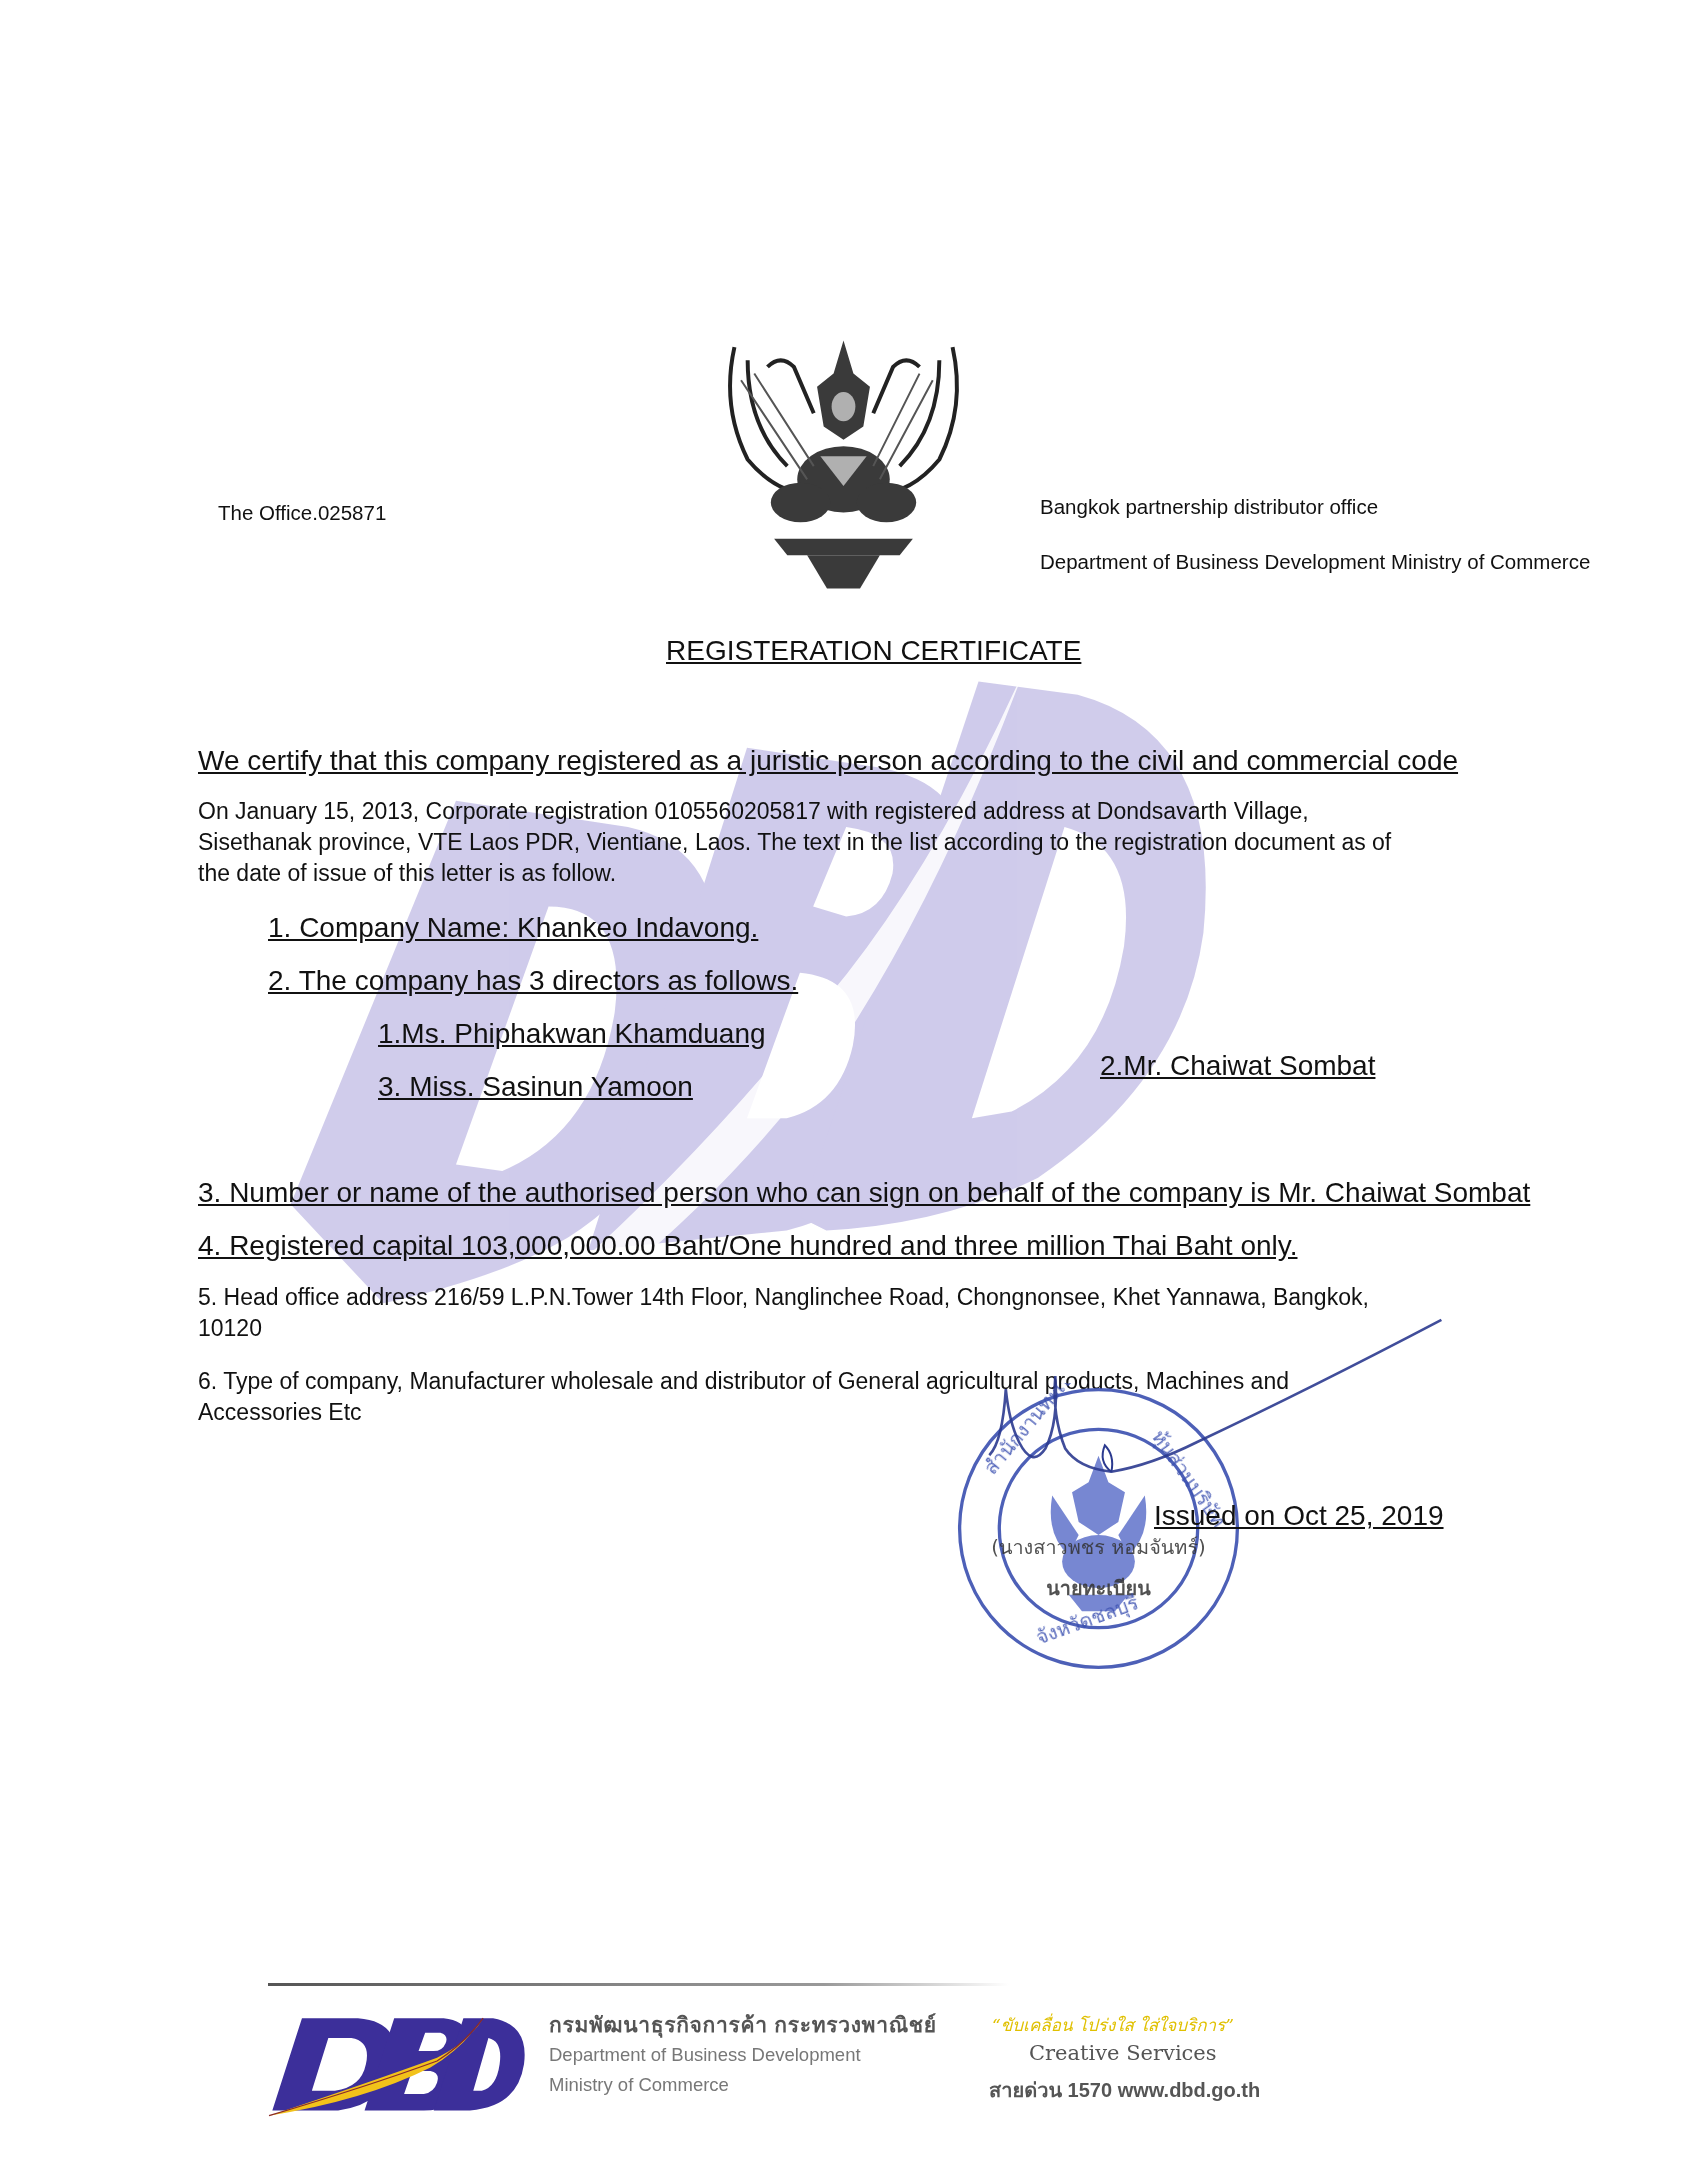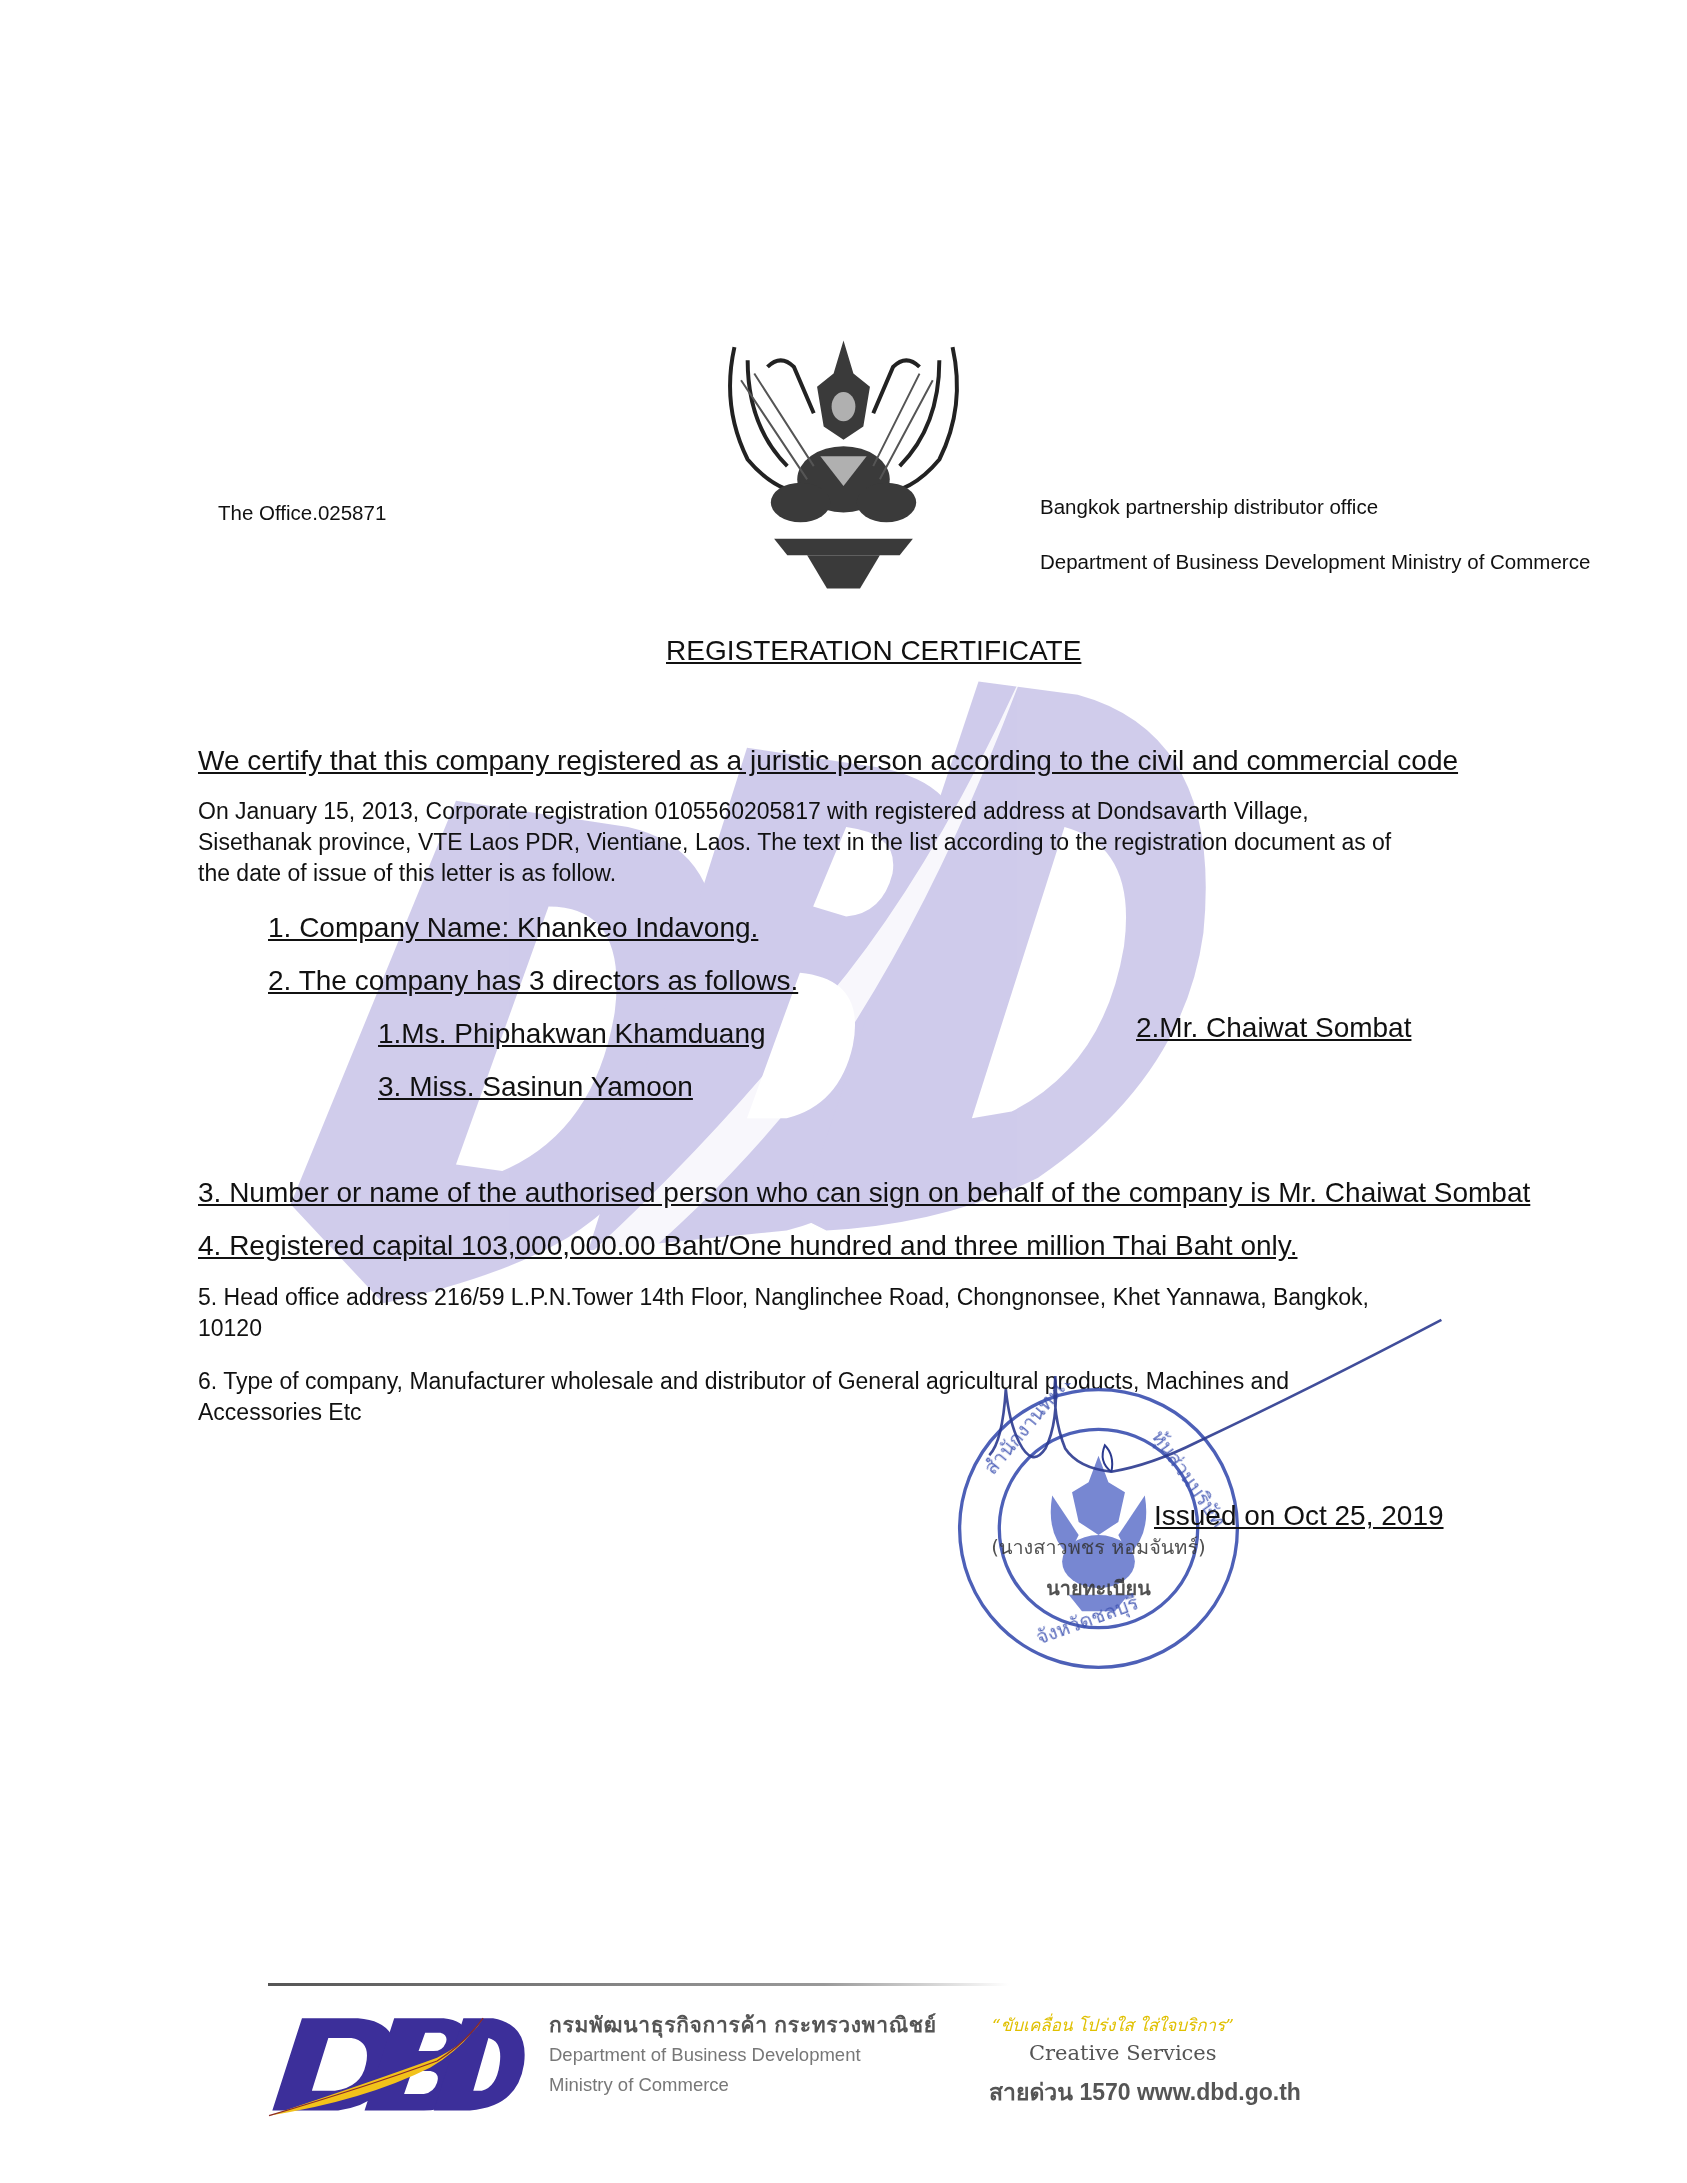--- a/index.html
+++ b/index.html
@@ -14,21 +14,21 @@
   #emblem { left: 708px; top: 327px; width: 271px; height: 265px; z-index: 1; }
   #stamp { left: 953px; top: 1383px; width: 291px; height: 291px; z-index: 3; }
   #signature { left: 979px; top: 1310px; width: 476px; height: 198px; z-index: 4; }
   #footer-rule { left: 268px; top: 1983px; width: 741px; height: 3.3px;
     background: linear-gradient(to right, #555 0%, #888 50%, #999 75%, rgba(200,200,210,0) 100%); }
   #dbd-logo { left: 265px; top: 2005px; width: 265px; height: 112px; }
   .footer-thai { font-size: 21px; color: #555; font-weight: bold; letter-spacing: 0.7px; }
   .footer-eng { font-size: 18.5px; color: #777; }
   .creative { font-family: "DejaVu Serif", serif; color: #555; font-size: 21px; }
   .slogan { font-family: "DejaVu Serif", serif; font-style: italic; color: #e0c000; font-size: 17px; }
-  .hotline { font-size: 23px; color: #555; font-weight: bold; }
+  .hotline { font-size: 20px; color: #555; font-weight: bold; }
 </style>
 </head>
 <body>
 
 <svg id="watermark" class="abs" viewBox="0 0 1400 1200">
   <g fill="#cdc9ea" opacity="0.95">
 
     <path d="M10 830 L260 220 L520 260 Q700 300 640 560 Q590 780 430 880 Q330 940 150 980 Z M260 770 L400 380 Q520 380 500 540 Q470 720 330 780 Z" fill-rule="evenodd"></path>
 
     <path d="M460 900 L700 140 L900 170 Q1060 200 1020 360 Q1000 440 940 470 Q1020 520 990 640 Q950 820 760 870 Z M700 700 L780 480 Q880 490 860 590 Q840 680 760 700 Z M800 380 L850 260 Q930 270 920 330 Q905 390 850 395 Z" fill-rule="evenodd"></path>
@@ -75,21 +75,21 @@
 
 <div class="abs para layer-text" style="left:198px; top:796px;">
   <div>On January 15, 2013, Corporate registration 0105560205817 with registered address at Dondsavarth Village,</div>
   <div>Sisethanak province, VTE Laos PDR, Vientiane, Laos. The text in the list according to the registration document as of</div>
   <div>the date of issue of this letter is as follow.</div>
 </div>
 
 <div class="abs txt layer-text" style="left:268px; top:913px;">1. Company Name: Khankeo Indavong.</div>
 <div class="abs txt layer-text" style="left:268px; top:966px;">2. The company has 3 directors as follows.</div>
 <div class="abs txt layer-text" style="left:378px; top:1019px;">1.Ms. Phiphakwan Khamduang</div>
-<div class="abs txt layer-text" style="left:1100px; top:1013px;margin-left:36px;">2.Mr. Chaiwat Sombat</div>
+<div class="abs txt layer-text" style="left:1100px; top:1051px;">2.Mr. Chaiwat Sombat</div>
 <div class="abs txt layer-text" style="left:378px; top:1072px;">3. Miss. Sasinun Yamoon</div>
 
 <div class="abs txt layer-text" style="left:198px; top:1178px;">3. Number or name of the authorised person who can sign on behalf of the company is Mr. Chaiwat Sombat</div>
 <div class="abs txt layer-text" style="left:198px; top:1231px;">4. Registered capital 103,000,000.00 Baht/One hundred and three million Thai Baht only.</div>
 <div class="abs para layer-text" style="left:198px; top:1282px;">
   <div>5. Head office address 216/59 L.P.N.Tower 14th Floor, Nanglinchee Road, Chongnonsee, Khet Yannawa, Bangkok,</div>
   <div>10120</div>
 </div>
 <div class="abs para layer-text" style="left:198px; top:1366px;">
   <div>6. Type of company, Manufacturer wholesale and distributor of General agricultural products, Machines and</div>

